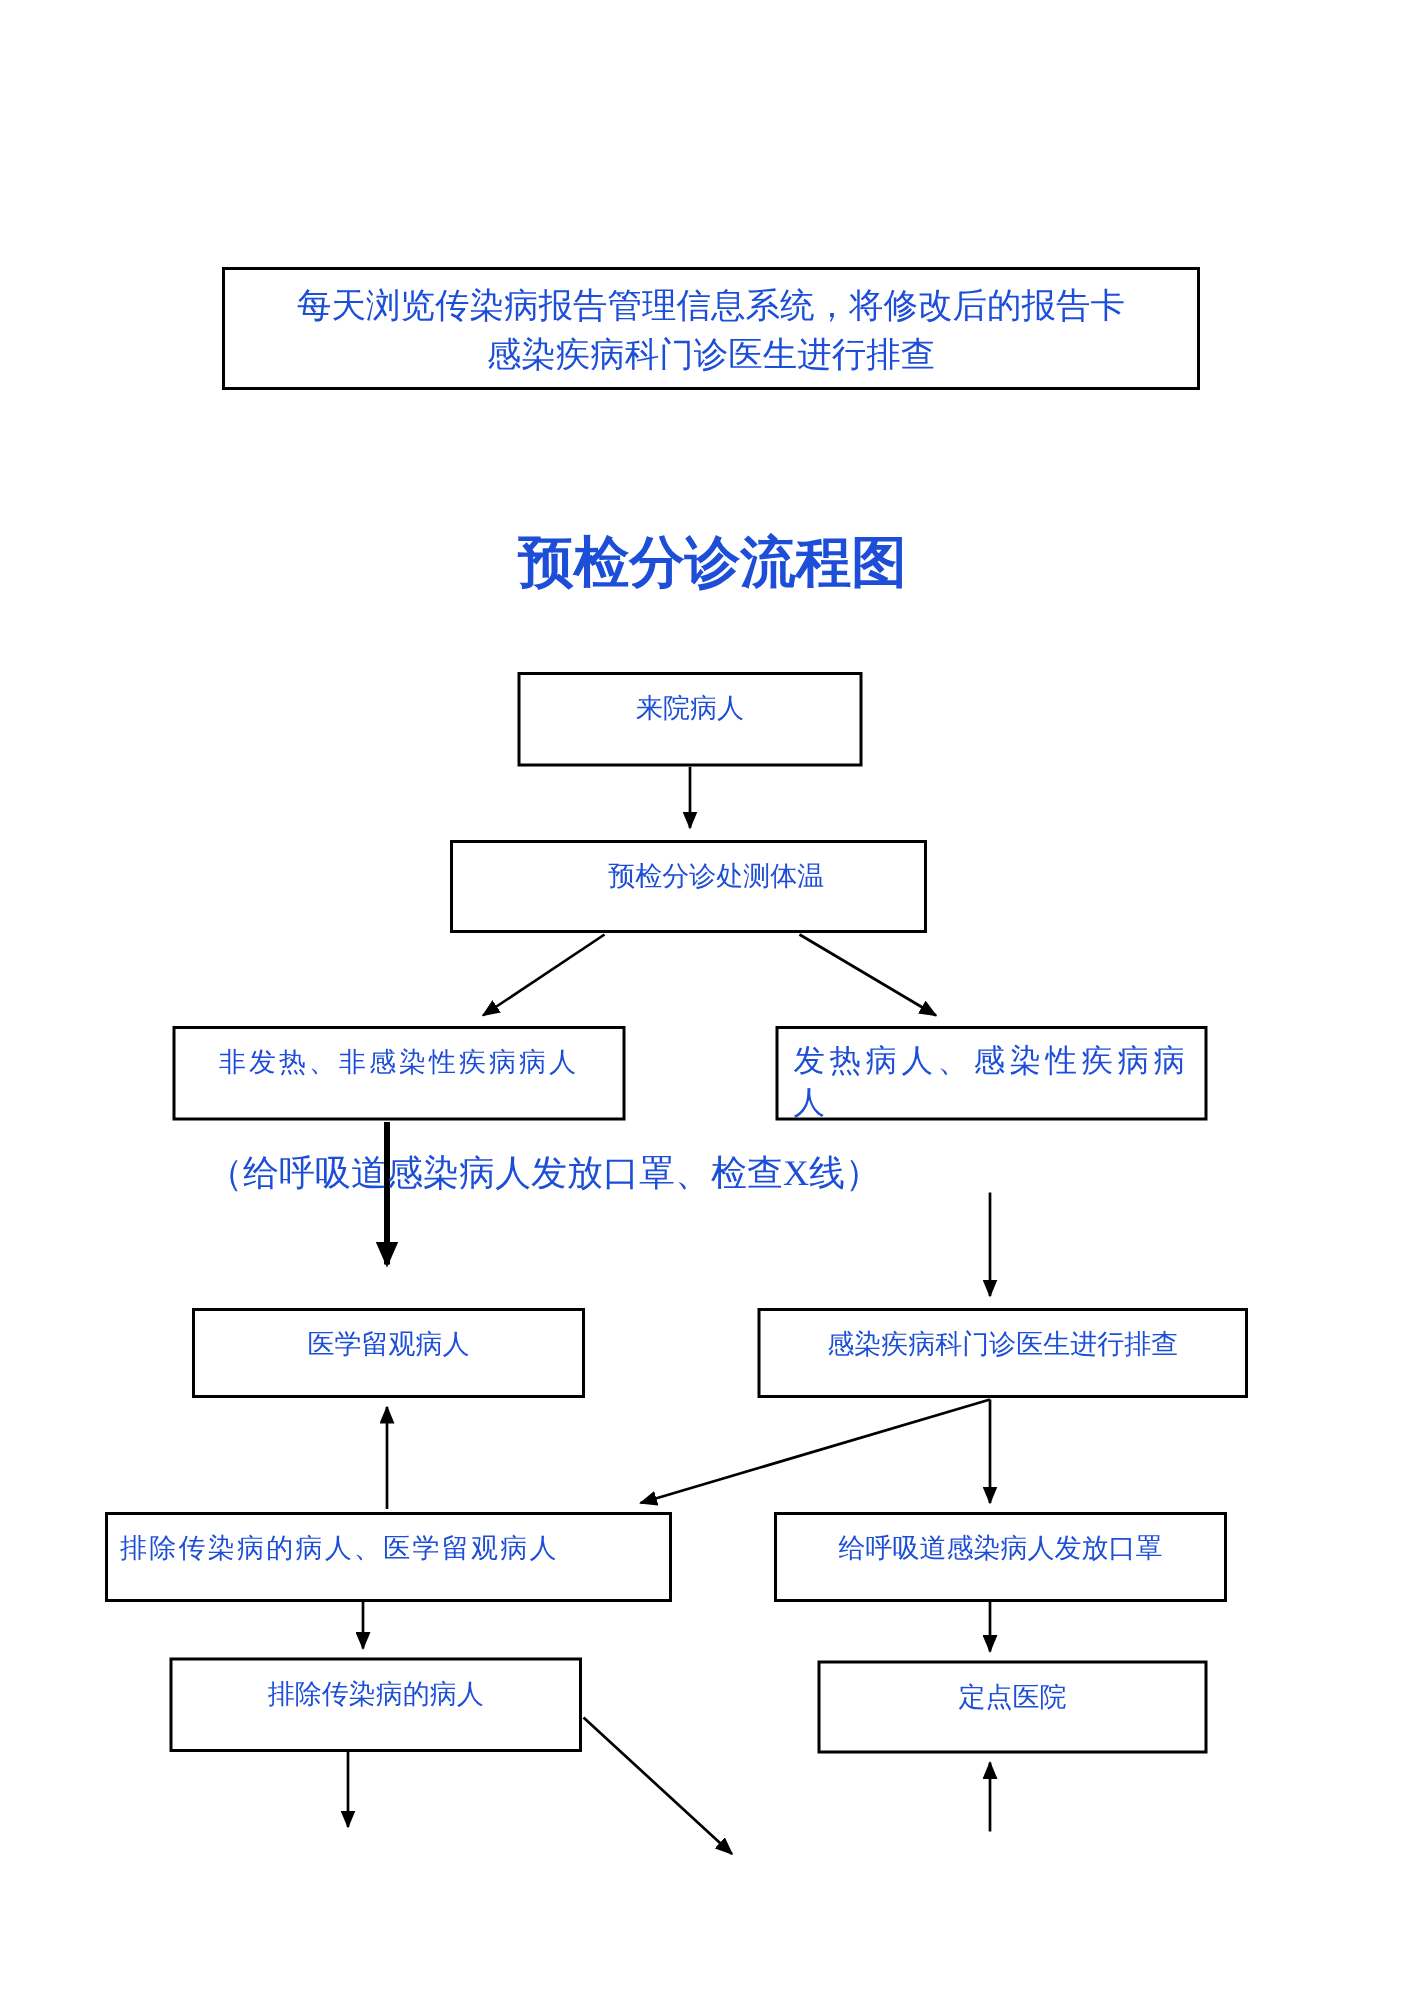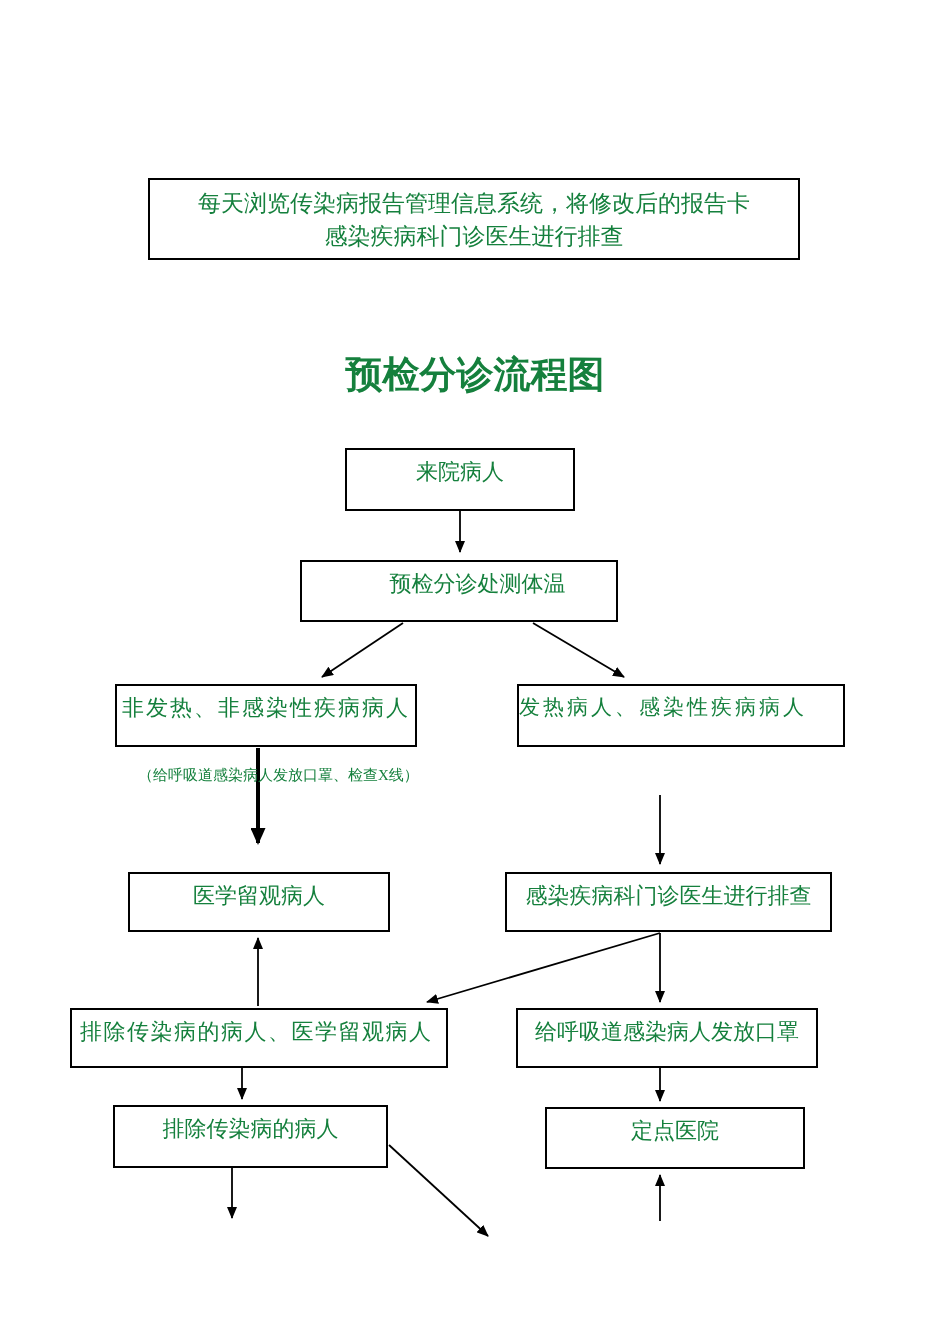--- a/index.html
+++ b/index.html
@@ -2,53 +2,53 @@
 <html><head>
 <meta charset="utf-8">
 <style>
   html, body { margin: 0; padding: 0; background: #ffffff; }
   #page {
     position: relative;
     width: 950px;
     height: 1344px;
     background: #ffffff;
     font-family: "Liberation Serif", serif;
-    color: #15803d;
+    color: #1d4ed8;
     overflow: hidden;
   }
   .box {
     position: absolute;
     border: 2px solid #000000;
     background: #ffffff;
     box-sizing: border-box;
-    font-size: 22px;
+    font-size: 18px;
     line-height: 30px;
     padding-top: 7px;
     text-align: center;
   }
   .box.left { text-align: left; }
   #note-box {
     left: 148px; top: 178px; width: 652px; height: 82px;
     font-size: 23px; line-height: 33px; padding-top: 7px;
   }
   #diagram-title {
     position: absolute;
     left: 0; top: 350px; width: 950px;
     text-align: center;
     font-family: Liberation Mono, monospace;
     font-weight: bold;
     font-size: 37px;
   }
   #node-arrival    { left: 345px; top: 448px; width: 230px; height: 63px; }
   #node-triage     { left: 300px; top: 560px; width: 318px; height: 62px; padding-left: 37px; }
   #node-nonfever   { left: 115px; top: 684px; width: 302px; height: 63px; letter-spacing: 2px; }
-  #node-fever      { left: 517px; top: 684px; width: 328px; height: 63px;
+  #node-fever      { left: 517px; top: 684px; width: 288px; height: 63px;
                      font-size: 21px; letter-spacing: 3px; line-height: 28px;
-                     padding-left: 0; padding-right: 4px; }
-  #mask-note       { position: absolute; left: 138px; top: 766px; font-size: 15px; }
+                     padding-left: 10px; padding-right: 4px; }
+  #mask-note       { position: absolute; left: 138px; top: 766px; font-size: 24px; }
   #node-ordinary   { left: 128px; top: 872px; width: 262px; height: 60px; }
   #node-screening  { left: 505px; top: 872px; width: 327px; height: 60px; }
   #node-excluded   { left: 70px;  top: 1008px; width: 378px; height: 60px;
                      padding-left: 8px; letter-spacing: 1.5px; }
   #node-confirmed  { left: 516px; top: 1008px; width: 302px; height: 60px; }
   #node-stay       { left: 113px; top: 1105px; width: 275px; height: 63px; }
   #node-designated { left: 545px; top: 1107px; width: 260px; height: 62px; }
   #arrow-layer {
     position: absolute; left: 0; top: 0;
     width: 950px; height: 1344px;

